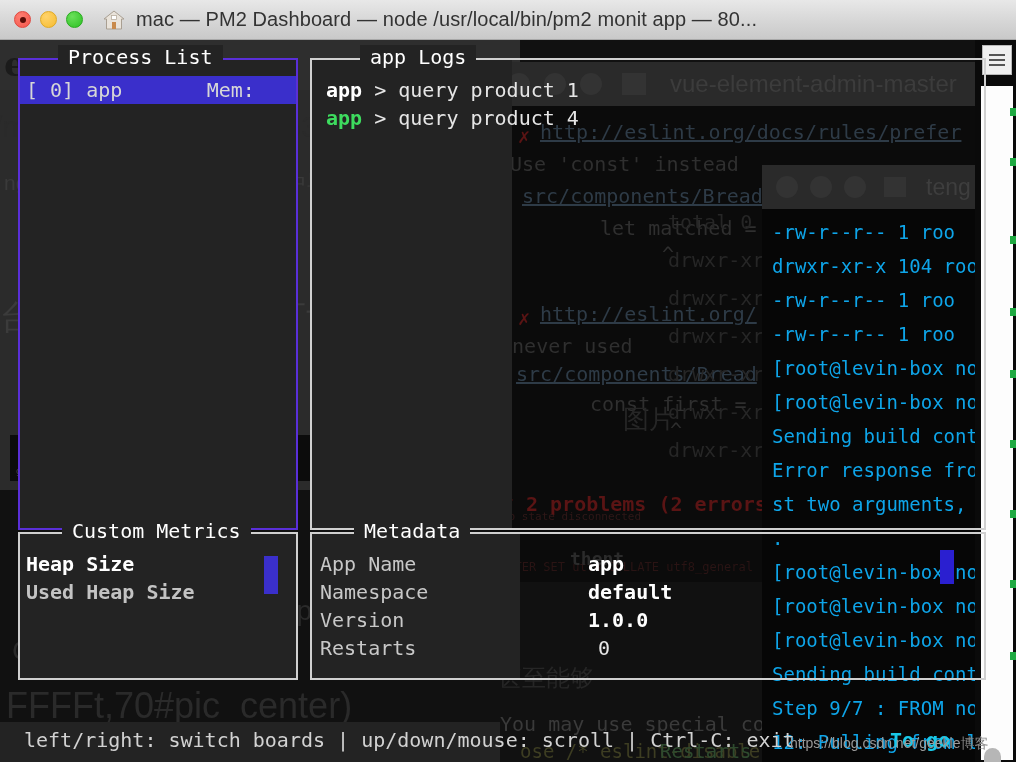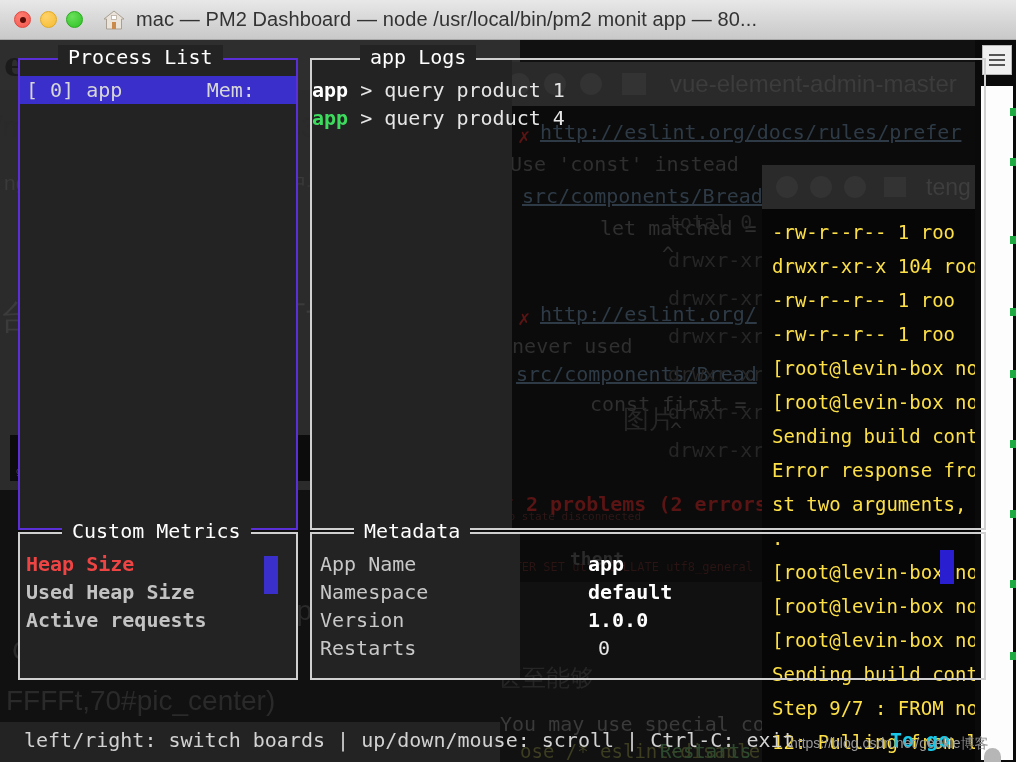--- a/index.html
+++ b/index.html
@@ -62,21 +62,21 @@
   .c-link { color:#2e3b47; text-decoration:underline; }
   .c-dim  { color:#2f2f2f;text-align:right; }
   .c-dim2 { color:#262626; }
 
   
   #bg-term { left:762px; top:125px; width:254px; height:637px; background:#060606; }
   #bg-term .bar { position:absolute; left:0; top:0; width:100%; height:44px; background:#2a2a2a; display:flex; align-items:center; padding-left:14px; gap:12px; }
   #bg-term .bdot { width:22px; height:22px; border-radius:50%; background:#333; }
   #bg-term .bsq { width:22px; height:20px; background:#333; margin-left:6px; }
   #bg-term .btitle { font-family:"Liberation Sans",sans-serif; font-size:23px; color:#3e3e3e; margin-left:8px; }
-  #bg-term .line { position:absolute; left:10px; white-space:nowrap; font-family:"DejaVu Sans Mono",monospace; font-size:19px; color:#fde047; }
+  #bg-term .line { position:absolute; left:10px; white-space:nowrap; font-family:"DejaVu Sans Mono",monospace; font-size:19px; color:#0ea5e9; }
 
   
   .ghostpanel { position:absolute; font-family:"DejaVu Sans Mono",monospace; white-space:nowrap; }
 
   
   #right-strip { position:absolute; right:0; top:40px; width:41px; height:722px; background:#0a0a0a; z-index:30; }
   #menu-btn { position:absolute; left:7px; top:5px; width:30px; height:30px; background:#efefef; border:1px solid #b9b9b9;
               display:flex; align-items:center; justify-content:center; }
   #menu-btn .bars { width:16px; height:12px; border:2px solid #555; border-left:none; border-right:none; position:relative; }
   #menu-btn .bars::after { content:""; position:absolute; left:0; top:3px; width:16px; height:2px; background:#555; }
@@ -93,27 +93,27 @@
   .panel.sel .pborder { border-color:#5a2fd8; }
   .panel .ptitle {
     position:absolute; top:-13px; left:40px; padding:0 10px; background:#232323;
     font-family:"DejaVu Sans Mono",monospace; font-size:20px; color:#ffffff; white-space:nowrap;
   }
   .panel .pbody { position:absolute; inset:2px; background:#232323; overflow:hidden; padding-top:16px; }
 
   .row { font-family:"DejaVu Sans Mono",monospace; font-size:20px; line-height:28px; white-space:pre; color:#c8c8c8; padding-left:6px; }
   .row.hl { background:#3a2fcb; color:#d7d7d7; }
   .row.bold { font-weight:700; color:#c3c3c3; }
-  .row.boldw { font-weight:700; color:#ef4444; }
+  .row.boldw { font-weight:700; color:#ffffff; }
   .mini-scroll { position:absolute; right:18px; width:14px; height:38px; background:#3a2fcb; }
 
   
   #panel-logs .pbody { background:transparent; }
   #panel-logs .logbg { position:absolute; left:0; top:0; width:200px; height:100%; background:#232323; }
-  .logline { position:relative; font-family:"DejaVu Sans Mono",monospace; font-size:20px; line-height:28px; white-space:pre; color:#e6e6e6; padding-left:0; }
+  .logline { position:relative; font-family:"DejaVu Sans Mono",monospace; font-size:20px; line-height:28px; white-space:pre; color:#e6e6e6; padding-left:14px; }
   .logline .tag-w { color:#ffffff; font-weight:700; }
   .logline .tag-g { color:#3ddb5e; font-weight:700; }
 
   
   #panel-meta .pbody { background:transparent; }
   #panel-meta .metabg { position:absolute; left:0; top:0; width:208px; height:100%; background:#232323; }
   .mrow { position:relative; font-family:"DejaVu Sans Mono",monospace; font-size:20px; line-height:28px; color:#c8c8c8; padding-left:8px; white-space:pre; }
   .mval { position:absolute; left:276px; font-weight:700; color:#ffffff; }
   .mval.num { left:286px; font-weight:400; color:#e8e8e8; }
 
@@ -186,21 +186,21 @@
         <span style="left:250px;top:18px;">0%</span>
         <span style="left:300px;top:18px;">3</span>
         <span style="left:6px;top:34px;">982-cmd [ /master ] $</span>
       </div>
     </div>
 
     <div class="urlghost" style="left:-6px; top:70px; font-size:30px;">/md&amp;articleId=11737953</div>
     <div class="urlghost" style="left:20px; top:505px; font-size:28px;">400.png?x-oss-</div>
     <div class="urlghost" style="left:18px; top:555px; font-size:28px;">mI_dz3pOZW5naGVVpd</div>
     <div class="urlghost" style="left:12px; top:595px; font-size:28px;">G9nbqN-7C4vbmV0_L</div>
-    <div class="urlghost" style="left:6px; top:645px; font-size:28px;">FFFFt,70#pic_center)</div>
+    <div class="urlghost" style="left:6px; top:645px; font-size:36px;">FFFFt,70#pic_center)</div>
 
     <div class="bgwin" id="bg-eslint">
       <div class="bar">
         <span class="bdot"></span>
         <span class="bdot"></span>
         <span class="bdot"></span>
         <span class="bsq"></span>
         <span class="btitle">vue-element-admin-master</span>
       </div>
       <div class="line c-red" style="left:28px; top:62px;">✗</div>
@@ -301,21 +301,20 @@
         <div class="logline"><span class="tag-g">app</span><span> &gt; query product 4</span></div>
       </div>
       <div class="ptitle" style="left:50px;">app Logs</div>
     </div>
 
     <div class="panel" id="panel-metrics" style="left:18px; top:492px; width:280px; height:148px;">
       <div class="pborder"></div>
       <div class="pbody">
         <div class="row boldw">Heap Size</div>
         <div class="row bold">Used Heap Size</div>
-        <div class="row bold">Active requests</div>
         <div class="mini-scroll" style="top:22px;"></div>
       </div>
       <div class="ptitle" style="left:44px;">Custom Metrics</div>
     </div>
 
     <div class="panel" id="panel-meta" style="left:310px; top:492px; width:676px; height:148px;">
       <div class="pborder"></div>
       <div class="pbody">
         <div class="metabg"></div>
         <div class="mrow"><span>App Name</span><span class="mval">app</span></div>

